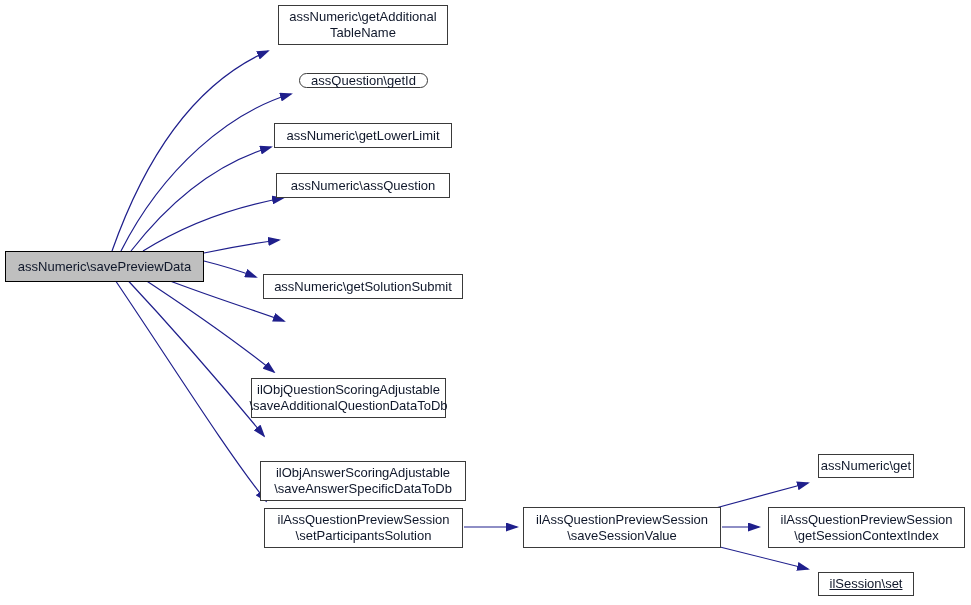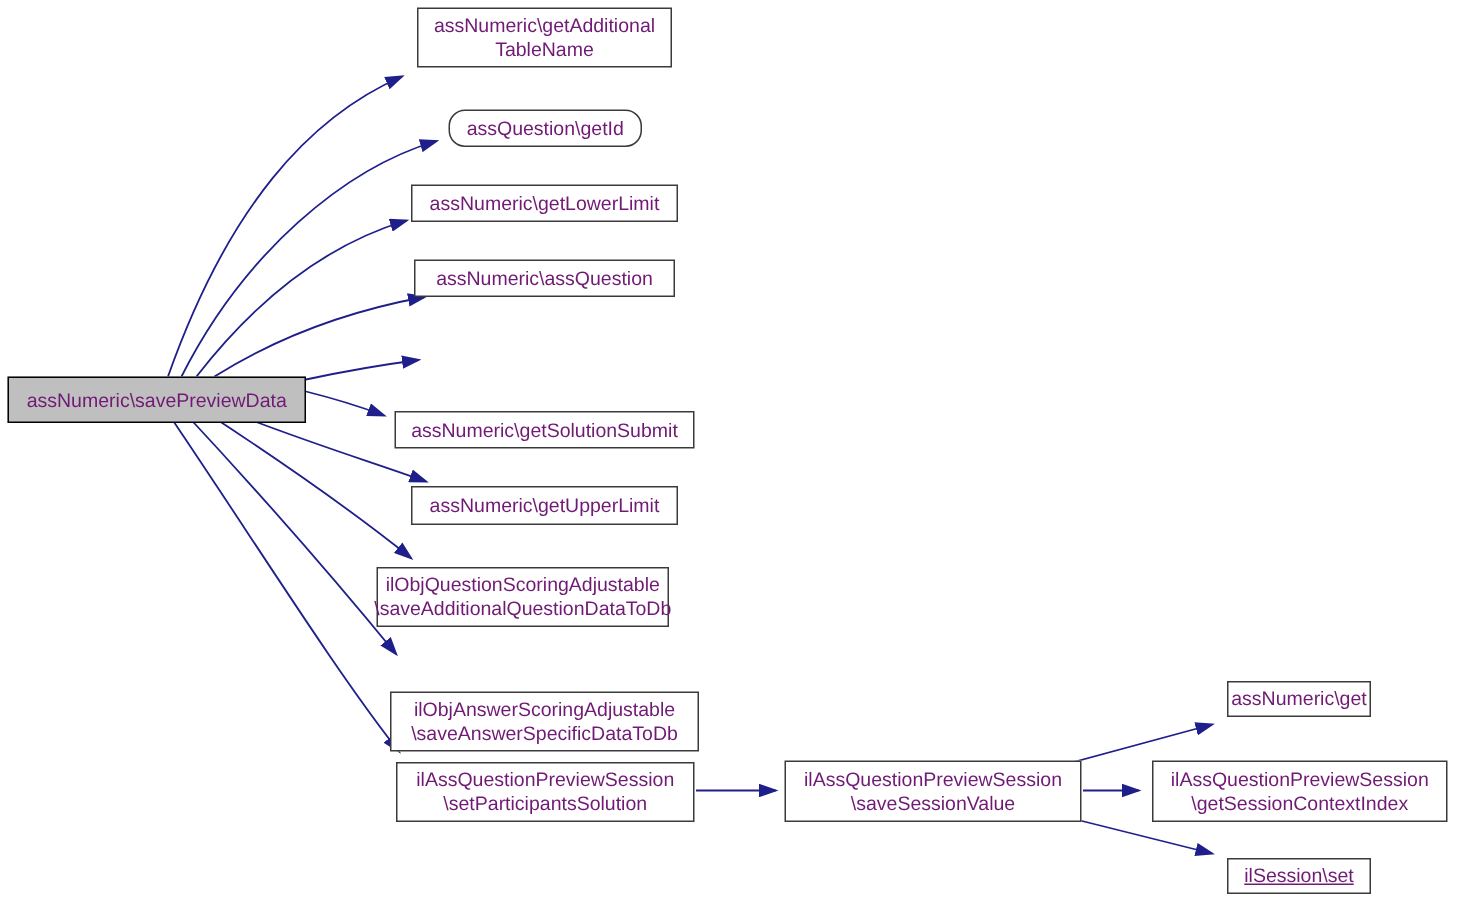--- a/index.html
+++ b/index.html
@@ -19,40 +19,40 @@
   .edge {
     fill: none;
     stroke: #1f1f8c;
     stroke-width: 1.2px;
   }
   .node {
     position: absolute;
     box-sizing: border-box;
     border: 1px solid #3a3a3a;
     background: #ffffff;
-    color: #701a75;
+    color: #0f172a;
     display: flex;
     align-items: center;
     justify-content: center;
     text-align: center;
     font-size: 13px;
     line-height: 16px;
     white-space: pre-line;
     padding: 0 2px;
     cursor: pointer;
   }
   .node.highlight {
     background: #bfbfbf;
     border-color: #000000;
     cursor: default;
   }
   
   #n-main          { left: 5px;   top: 251px; width: 199px; height: 31px; }
   #n-add-table     { left: 278px; top: 5px;   width: 170px; height: 40px; }
-  #n-get-id        { left: 299px; top: 73px;  width: 129px; height: 25px; border-radius: 11px; }
+  #n-get-id        { left: 299px; top: 73px;  width: 129px; height: 15px; border-radius: 11px; }
   #n-lower-limit   { left: 274px; top: 123px; width: 178px; height: 25px; }
   #n-max-chars     { left: 276px; top: 173px; width: 174px; height: 25px; }
   #n-get-points    { left: 286px; top: 224px; width: 154px; height: 24px; }
   #n-solution-sub  { left: 263px; top: 274px; width: 200px; height: 25px; }
   #n-upper-limit   { left: 274px; top: 324px; width: 178px; height: 26px; }
   #n-save-addq     { left: 251px; top: 378px; width: 195px; height: 40px; }
   #n-save-ans      { left: 260px; top: 461px; width: 206px; height: 40px; }
   #n-set-part      { left: 264px; top: 508px; width: 199px; height: 40px; }
   #n-save-sess     { left: 523px; top: 507px; width: 198px; height: 41px; }
   #n-sess-get      { left: 818px; top: 454px; width: 96px;  height: 24px; }
@@ -93,21 +93,20 @@
 
   <div id="n-get-id" class="node">assQuestion\getId</div>
 
   <div id="n-lower-limit" class="node">assNumeric\getLowerLimit</div>
 
   <div id="n-max-chars" class="node">assNumeric\assQuestion</div>
 
 
   <div id="n-solution-sub" class="node">assNumeric\getSolutionSubmit</div>
 
-  <div id="n-upper-limit" class="node">assNumeric\getUpperLimit</div>
 
   <div id="n-save-addq" class="node">ilObjQuestionScoringAdjustable
 \saveAdditionalQuestionDataToDb</div>
 
   <div id="n-save-ans" class="node">ilObjAnswerScoringAdjustable
 \saveAnswerSpecificDataToDb</div>
 
   <div id="n-set-part" class="node">ilAssQuestionPreviewSession
 \setParticipantsSolution</div>
 

